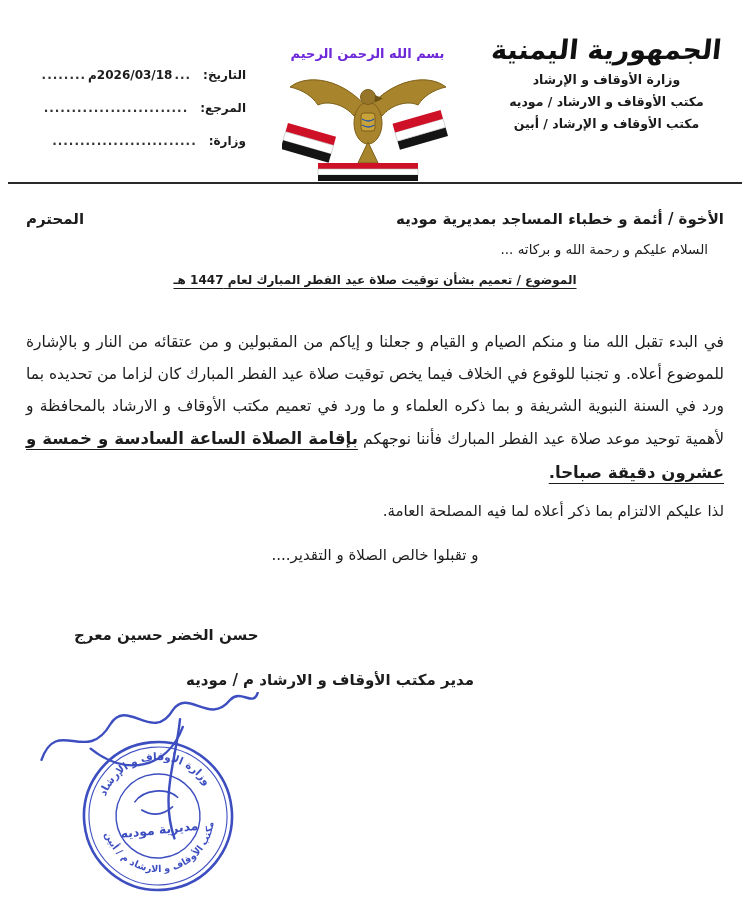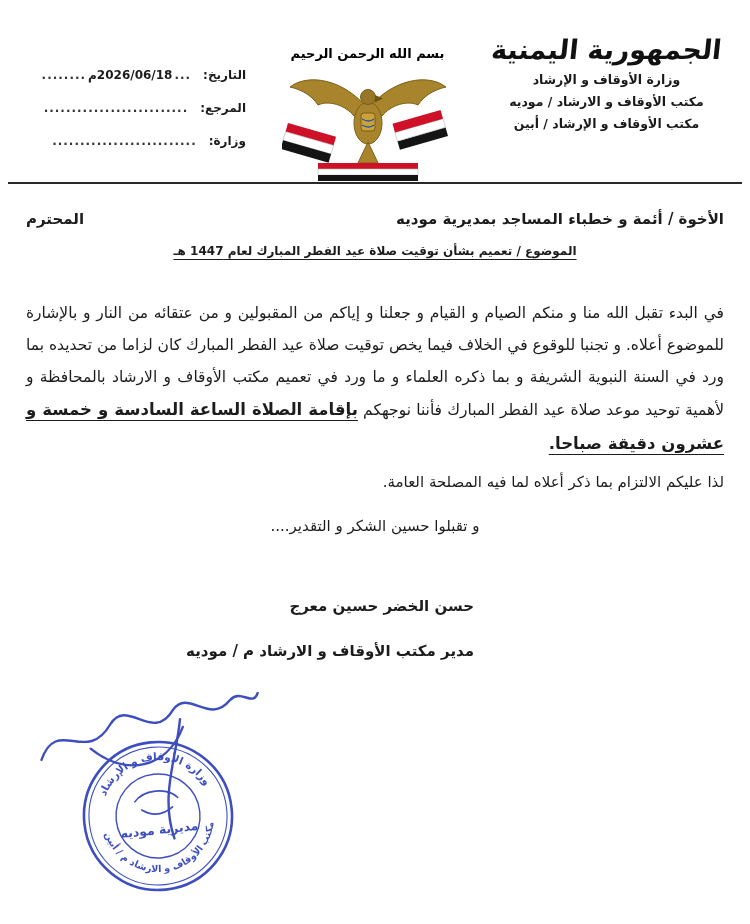--- a/index.html
+++ b/index.html
@@ -10,41 +10,41 @@
     color:#1c1c1c; position:relative; overflow:hidden;
   }
   .page { position:relative; width:750px; height:924px; padding:10px 26px 0; direction:rtl; }
 
   
   .header { display:flex; justify-content:space-between; align-items:flex-start; height:170px; }
   .h-right { width:235px; text-align:center; padding-top:24px; }
   .republic { font-size:27px; font-weight:bold; transform:skewX(-6deg); letter-spacing:-1px; color:#111; }
   .org-line { font-size:12.5px; font-weight:bold; margin-top:7px; color:#1a1a1a; }
   .h-center { width:195px; text-align:center; padding-top:36px; }
-  .bismillah { font-size:13px; font-weight:600; color:#000000; margin-bottom:8px; }
+  .bismillah { font-size:13px; font-weight:600; color:#6d28d9; margin-bottom:8px; }
   .h-left { width:220px; padding-top:58px; }
   .field-row { display:flex; align-items:baseline; font-size:12px; font-weight:bold; margin-bottom:19px; white-space:nowrap; }
   .f-label { margin-left:12px; }
   .f-dots { letter-spacing:1px; color:#333; }
   .f-value { font-weight:bold; margin:0 2px; }
   .rule { border:none; border-top:2px solid #2a2a2a; margin:2px -18px 0; }
 
   
   .addr-row { display:flex; justify-content:space-between; margin-top:26px; font-weight:bold; font-size:15px; }
   .greeting { margin-top:13px; padding-right:16px; font-size:13.5px; }
   .subject { margin-top:16px; text-align:center; font-weight:bold; font-size:12px; }
   .subject span { text-decoration:underline; text-underline-offset:4px; }
   .para { margin-top:40px; font-size:15.5px; line-height:2.05; text-align:justify; }
   .emph { font-weight:bold; font-size:16.5px; text-decoration:underline; text-underline-offset:5px; }
   .para2 { margin-top:12px; font-size:15px; }
   .closing { margin-top:26px; text-align:center; font-size:15px; }
 
   
   .sig-block { width:400px; margin-top:62px; margin-right:auto; margin-left:48px; }
-  .sig-name { text-align:right; font-weight:bold; font-size:15px; }
+  .sig-name { text-align:left; font-weight:bold; font-size:15px; }
   .sig-title { text-align:right; font-weight:bold; font-size:15px; margin-top:27px; padding-left:60px; }
 
   
   .stamp-wrap { position:absolute; left:40px; bottom:26px; width:236px; height:206px; direction:ltr; }
   .stamp-wrap svg { opacity:.88; }
 </style>
 </head>
 <body>
 
 <div class="page">
@@ -89,21 +89,21 @@
           <rect x="36" y="100" width="100" height="6" fill="#ffffff" stroke="#bbb" stroke-width="0.6"></rect>
           <rect x="36" y="106" width="100" height="6" fill="#141414"></rect>
         </g>
       </svg>
     </div>
 
     <div class="h-left">
       <div class="field-row">
         <span class="f-label">التاريخ:</span>
         <span class="f-dots">...</span>
-        <span class="f-value">2026/06/18م</span>
+        <span class="f-value">2026/03/18م</span>
         <span class="f-dots">........</span>
       </div>
       <div class="field-row">
         <span class="f-label">المرجع:</span>
         <span class="f-dots">..........................</span>
       </div>
       <div class="field-row">
         <span class="f-label">وزارة:</span>
         <span class="f-dots">..........................</span>
       </div>
@@ -113,33 +113,34 @@
 
   <hr class="rule">
 
   <section>
 
     <div class="addr-row">
       <span>الأخوة / أئمة و خطباء المساجد بمديرية موديه</span>
       <span>المحترم</span>
     </div>
 
+    <p class="greeting">السلام عليكم و رحمة الله و بركاته ...</p>
 
     <p class="subject">
       <span>الموضوع / تعميم بشأن توقيت صلاة عيد الفطر المبارك لعام 1447 هـ</span>
     </p>
 
     <p class="para">
       <span>في البدء تقبل الله منا و منكم الصيام و القيام و جعلنا و إياكم من المقبولين و من عتقائه من النار و بالإشارة للموضوع أعلاه. و تجنبا للوقوع في الخلاف فيما يخص توقيت صلاة عيد الفطر المبارك كان لزاما من تحديده بما ورد في السنة النبوية الشريفة و بما ذكره العلماء و ما ورد في تعميم مكتب الأوقاف و الارشاد بالمحافظة و لأهمية توحيد موعد صلاة عيد الفطر المبارك فأننا نوجهكم</span>
       <span class="emph">بإقامة الصلاة الساعة السادسة و خمسة و عشرون دقيقة صباحا.</span>
     </p>
 
     <p class="para2">لذا عليكم الالتزام بما ذكر أعلاه لما فيه المصلحة العامة.</p>
 
-    <p class="closing">و تقبلوا حسين الشكر و التقدير....</p>
+    <p class="closing">و تقبلوا خالص الصلاة و التقدير....</p>
 
     <div class="sig-block">
       <div class="sig-name">حسن الخضر حسين معرج</div>
       <div class="sig-title">مدير مكتب الأوقاف و الارشاد م / موديه</div>
     </div>
 
   </section>
 
   <div class="stamp-wrap">
     <svg width="236" height="206" viewBox="0 0 236 206" aria-hidden="true">

